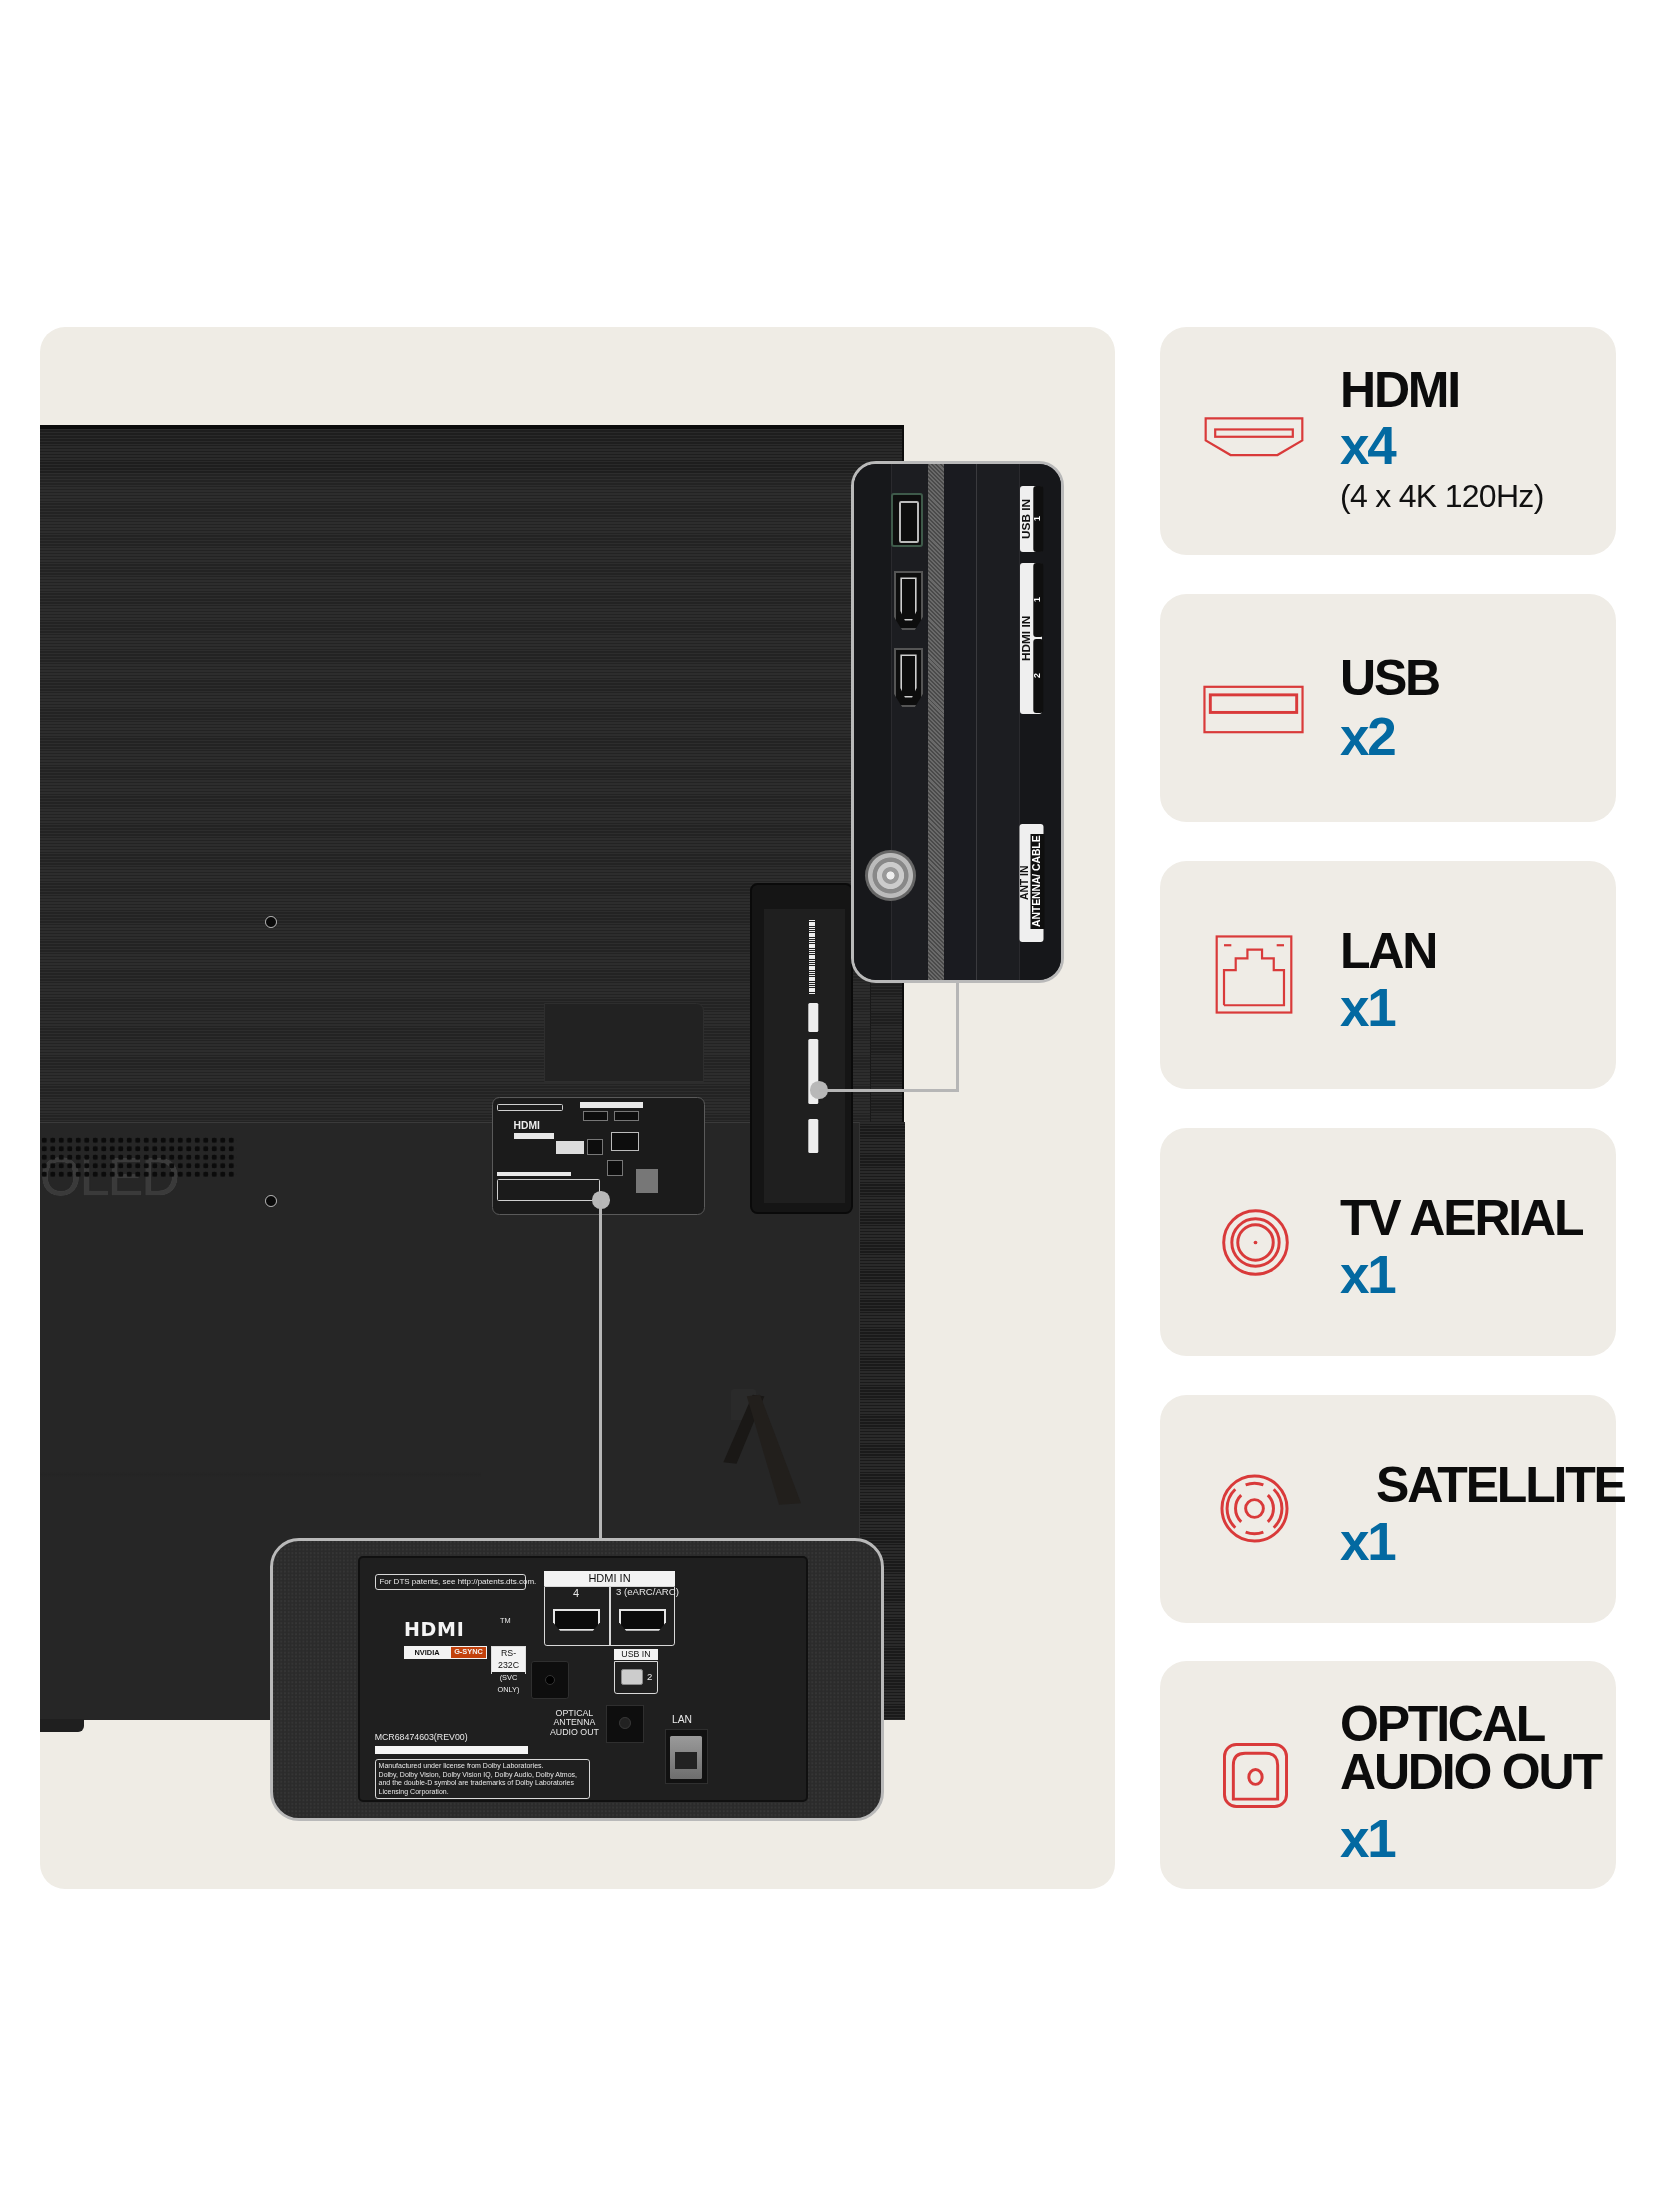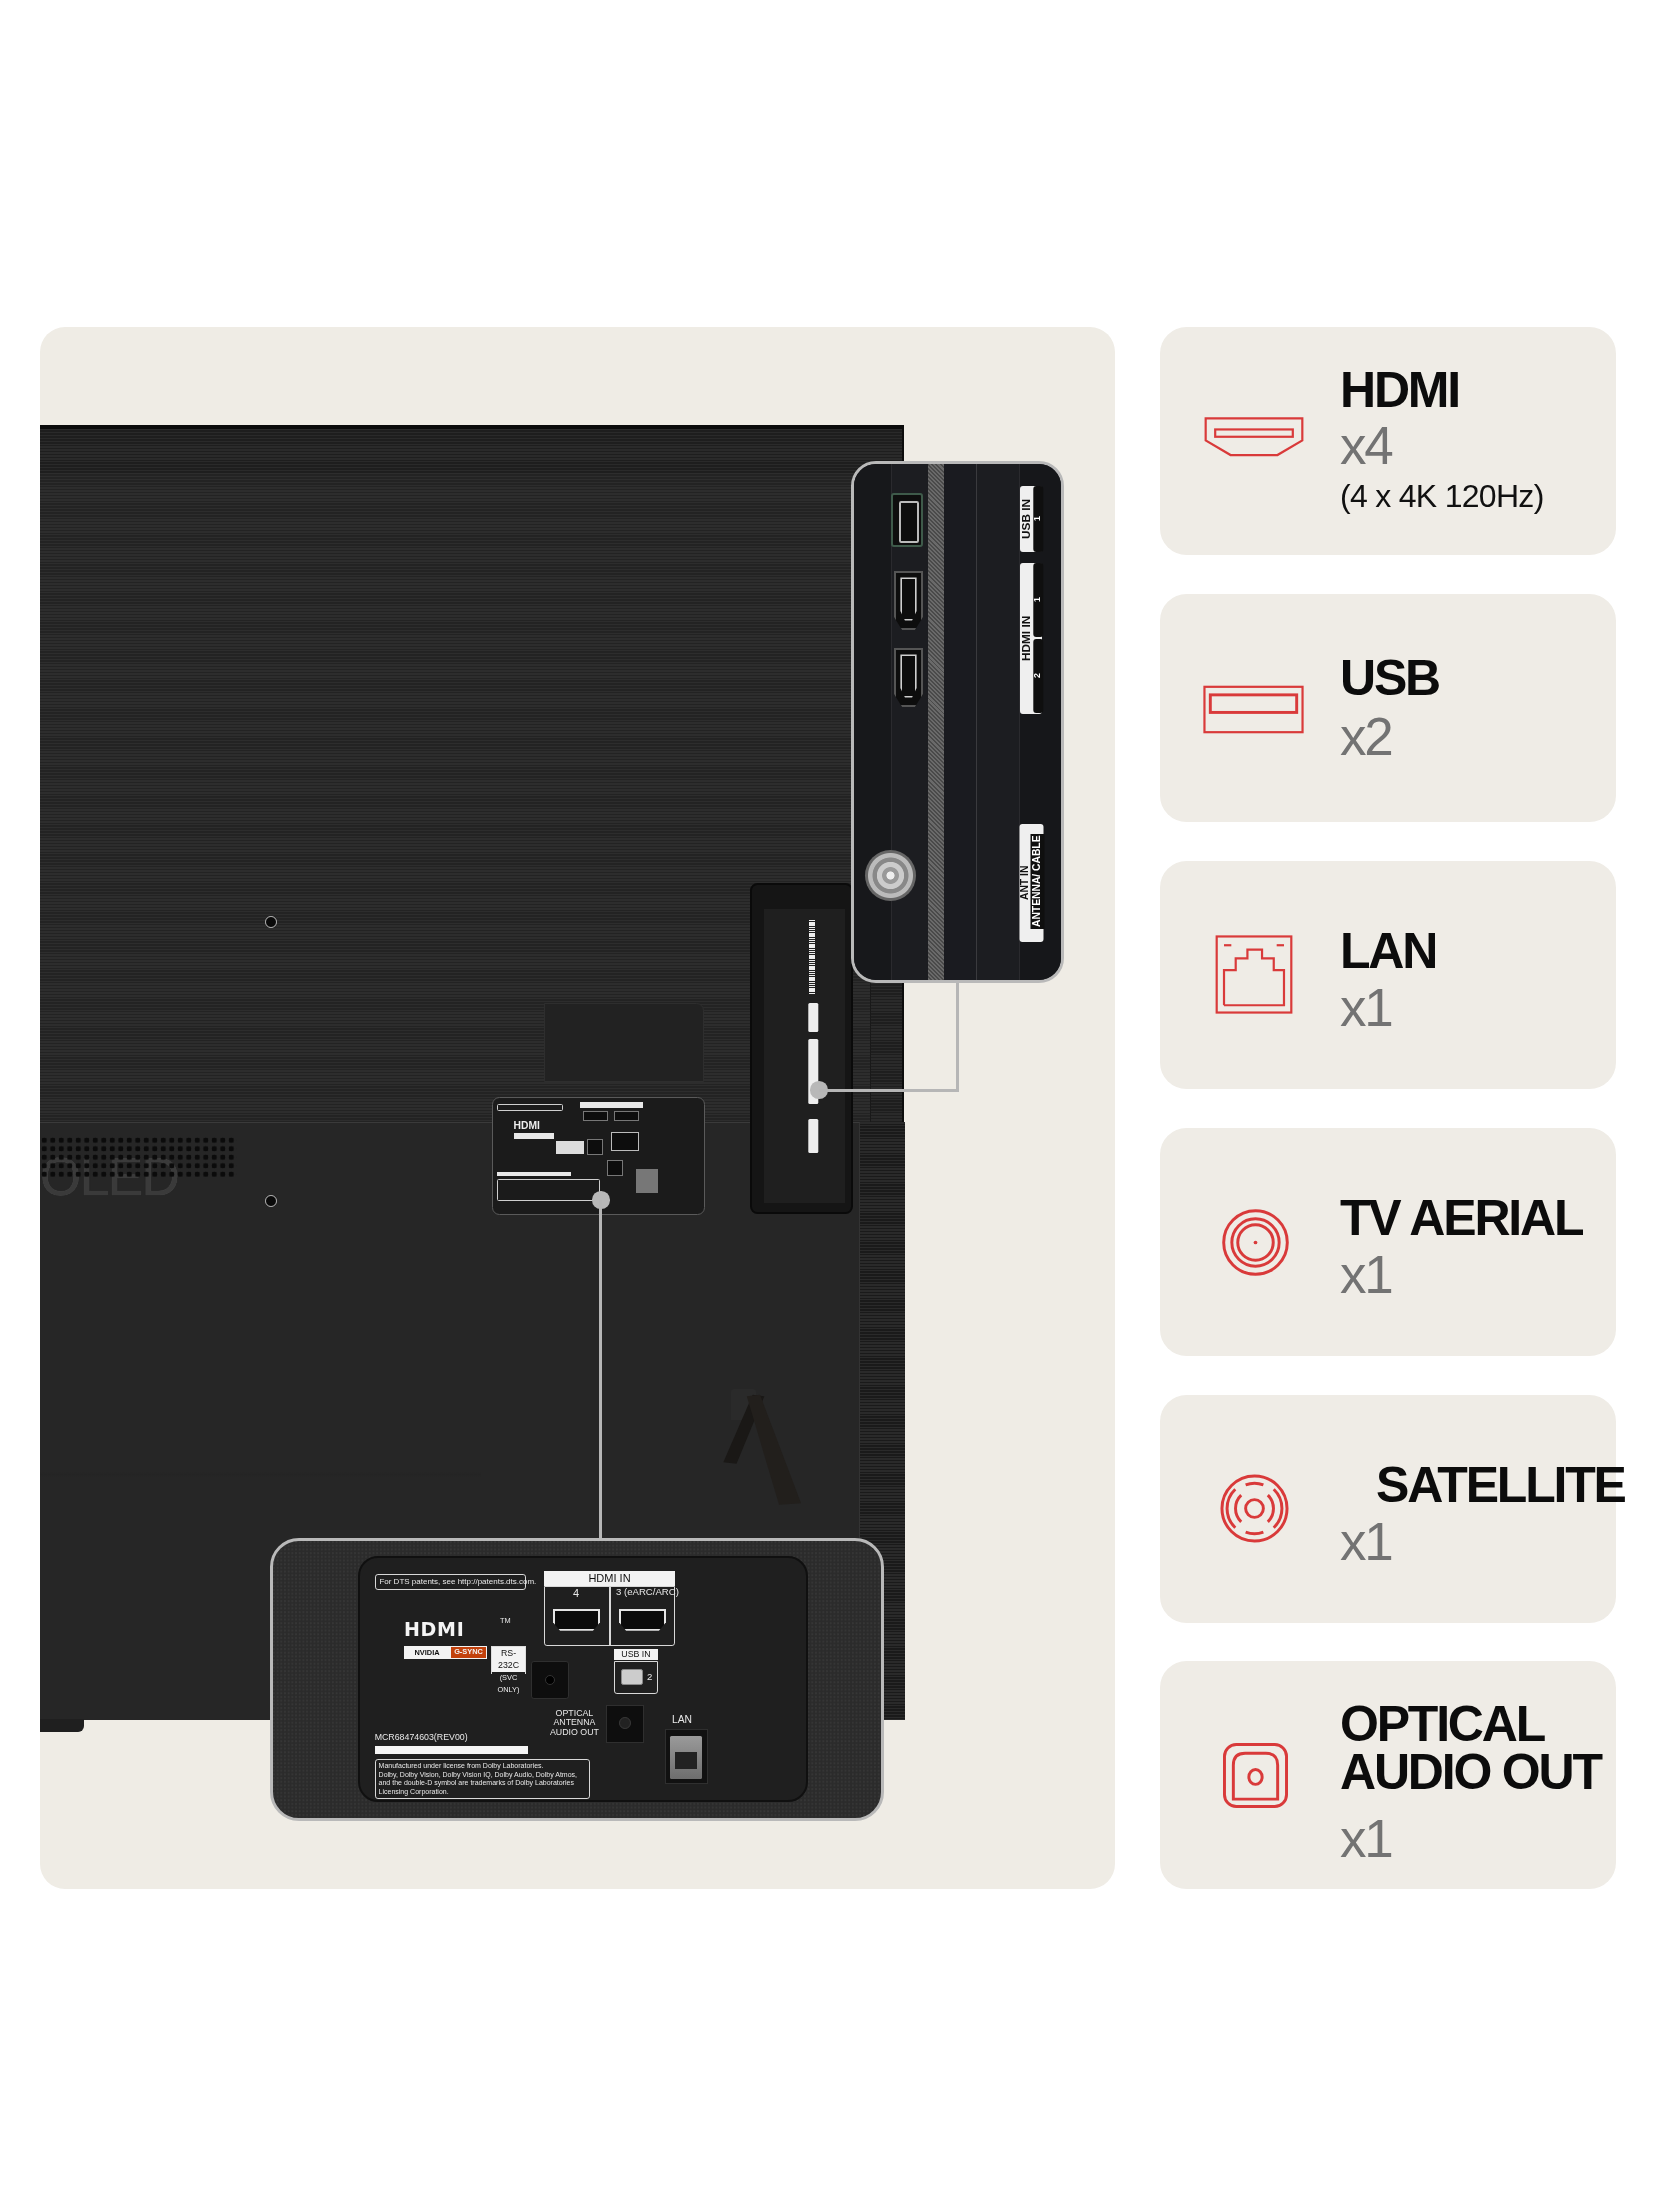--- a/index.html
+++ b/index.html
@@ -97,37 +97,37 @@
   .si-label-dark { background:#0f0f0f; color:#fff; }
 
   
   .bottom-inset {
     left:230px; top:1211px; width:614px; height:283px;
     background:
       radial-gradient(circle at 20% 30%,rgba(255,255,255,0.05) 0 0.7px,transparent 1.5px) 0 0/3.7px 3.7px,
       #2b2b2b;
     border:3.7px solid #b9b9b9; border-radius:29px; overflow:hidden;
   }
-  .bi-plate { left:85px; top:14.7px; width:450px; height:246px; background:#1f1f1f; border:2.9px solid #101010; border-radius:20px; }
+  .bi-plate { left:85px; top:14.7px; width:450px; height:246px; background:#1f1f1f; border:2.9px solid #101010; border-radius:5px; }
   .bi-text { position:absolute; color:#e8e8e8; white-space:nowrap; line-height:1.1; font-family:"Liberation Sans", sans-serif; }
   .bi-box { position:absolute; border:1.5px solid #d8d8d8; border-radius:2.9px; }
   .bi-white { position:absolute; background:#f3f3f3; color:#111; text-align:center; font-family:"Liberation Sans", sans-serif; }
   .bi-hdmi { position:absolute; width:47px; height:22px; border:2.2px solid #e5e5e5; background:#0b0b0b;
     clip-path:polygon(0 0,100% 0,100% 62%,85% 100%,15% 100%,0 62%); }
   .bi-sq { position:absolute; background:#0e0e0e; border:1.5px solid #2f2f2f; }
   .bi-logo { position:absolute; color:#f4f4f4; font-weight:bold; font-family:"DejaVu Sans", sans-serif; letter-spacing:0.7px; }
 
   
   .card {
     position:absolute; left:1160px; width:456px; height:228px;
     background:#efece6; border-radius:26.5px;
   }
   .card-icon { position:absolute; }
   .card-title { position:absolute; left:180px; color:#0c0c0c; font-weight:bold; font-size:50px; line-height:1; letter-spacing:-2.2px; white-space:nowrap; }
-  .card-count { position:absolute; left:180px; color:#737373; font-weight:normal; font-size:53px; line-height:1; letter-spacing:-2.2px; }
+  .card-count { position:absolute; left:180px; color:#0369a1; font-weight:bold; font-size:53px; line-height:1; letter-spacing:-2.2px; }
   .card-note { position:absolute; left:180px; color:#111; font-size:32px; line-height:1; letter-spacing:-0.7px; white-space:nowrap; }
 </style>
 </head>
 <body>
 
 <div class="main-panel">
 
   <div class="abs tv-upper">
     <div class="abs tv-upper-inner"></div>
   </div>

